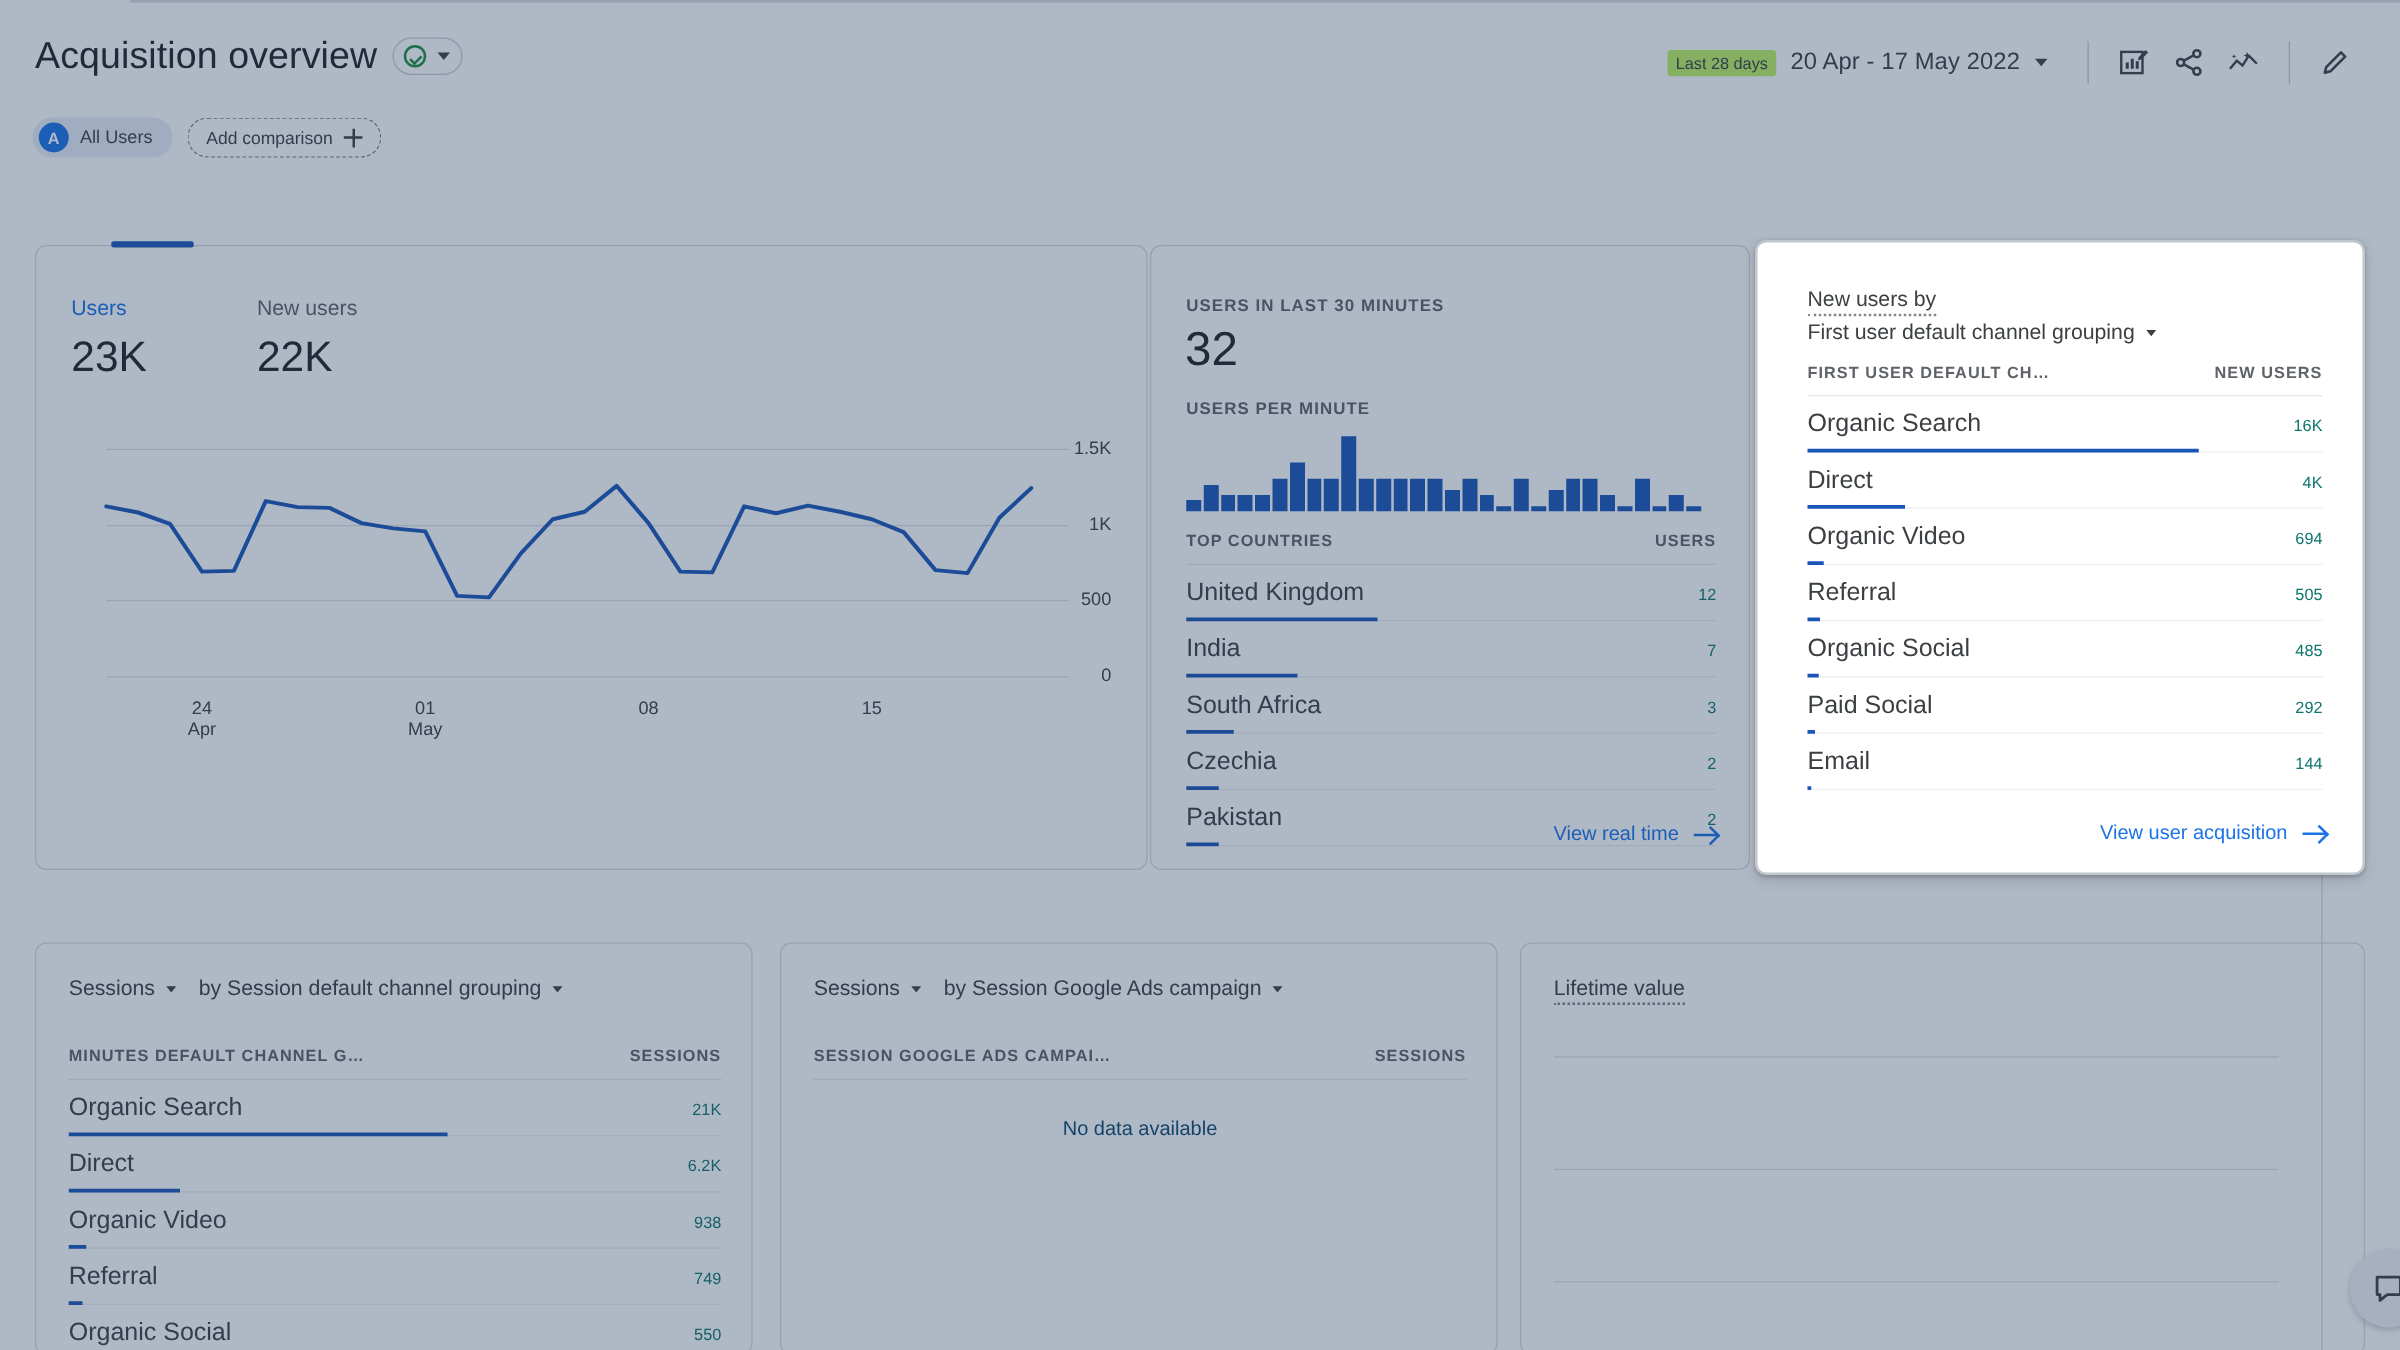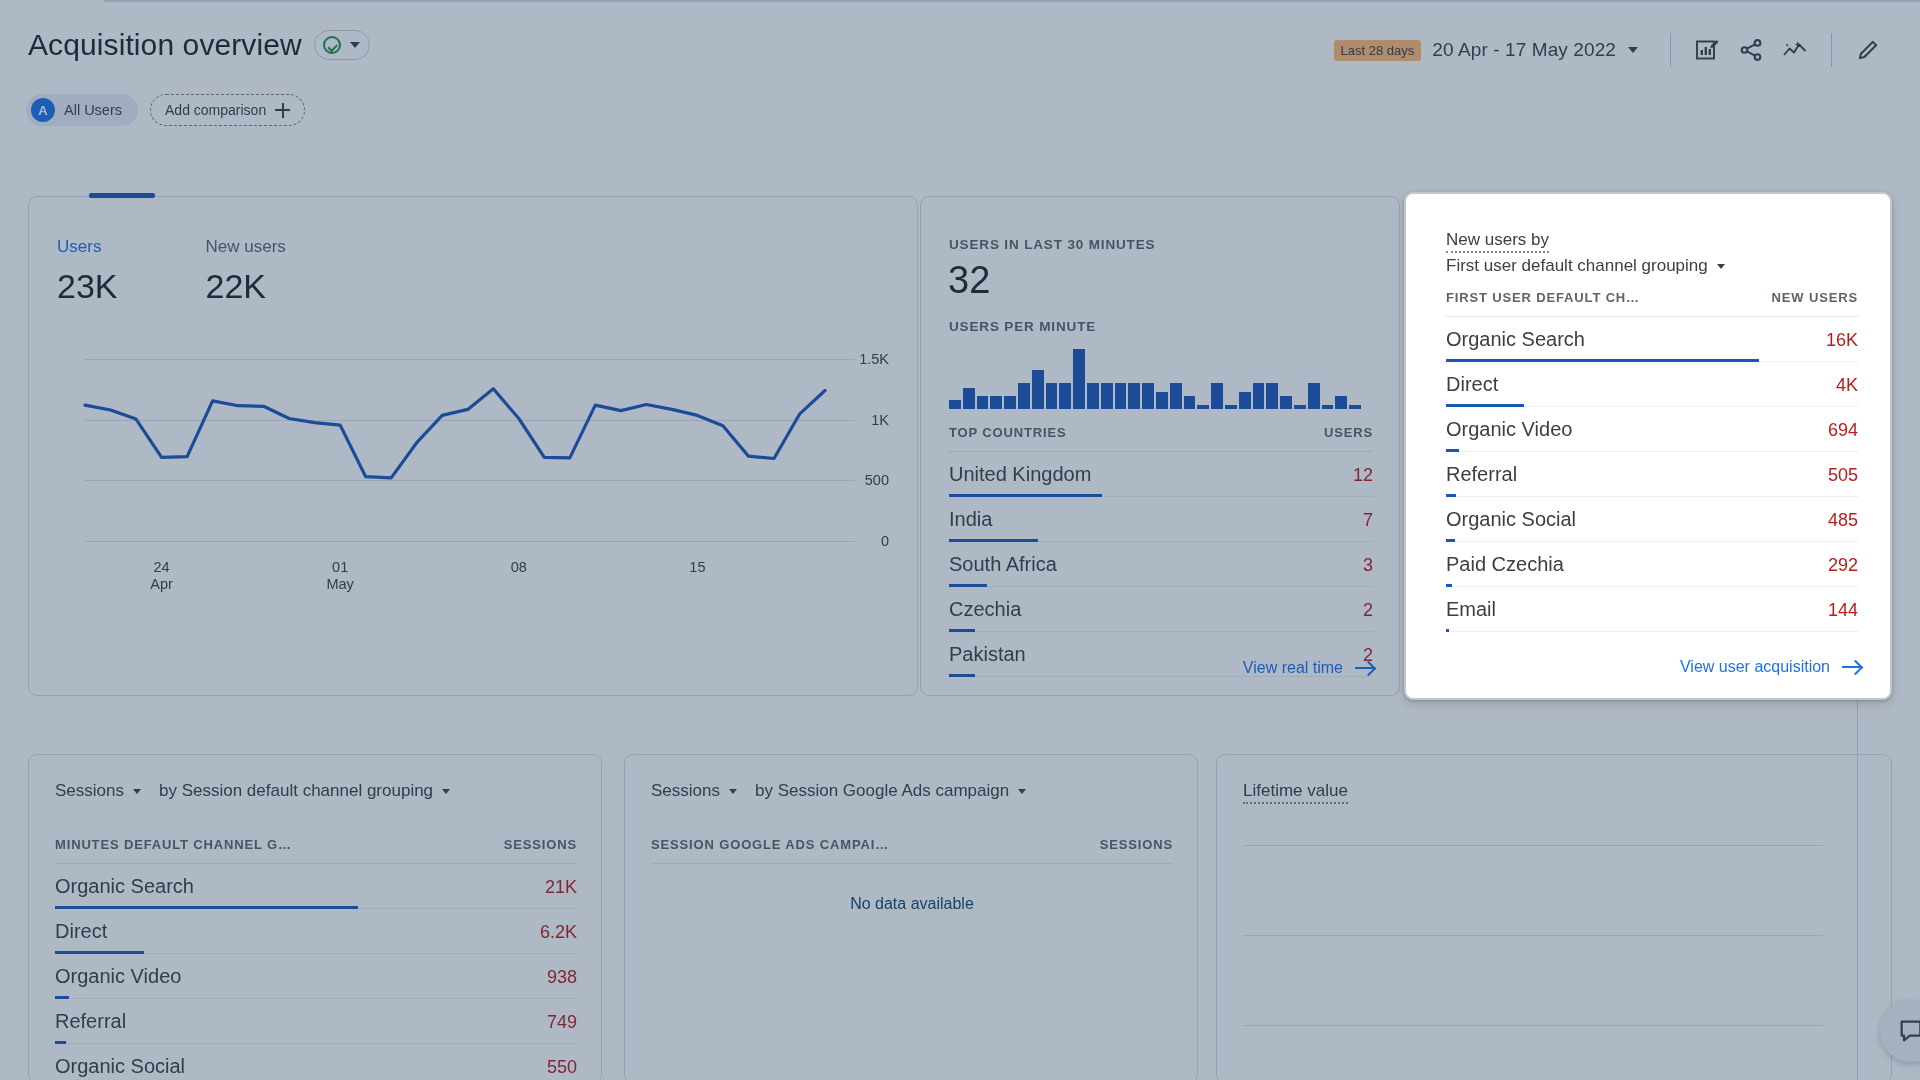--- a/index.html
+++ b/index.html
@@ -91,21 +91,21 @@
   }
   .plus-icon::before { left: 0; top: 6.5px; width: 15px; height: 2px; }
   .plus-icon::after  { left: 6.5px; top: 0; width: 2px; height: 15px; }
 
   
   .toolbar {
     position: absolute; right: 26px; top: 26px;
     display: flex; align-items: center; gap: 0;
   }
   .daterange-badge {
-    font-size: 13px; color: #3c4043; background: #fdba74;
+    font-size: 13px; color: #3c4043; background: #bef264;
     padding: 3px 7px; border-radius: 3px; margin-right: 11px;
   }
   .daterange-text {
     font-size: 19px; color: #3c4043; letter-spacing: 0.1px;
   }
   .daterange-caret { margin-left: 12px; margin-right: 18px; }
   .tb-sep { width: 1px; height: 34px; background: #c4c9d0; margin: 0 14px; }
   .tb-icon {
     width: 44px; height: 44px;
     display: flex; align-items: center; justify-content: center;
@@ -155,21 +155,21 @@
   
   .tbl { position: absolute; }
   .tbl-head {
     display: flex; justify-content: space-between; align-items: baseline;
     font-size: 13px; letter-spacing: 0.85px; color: #5f6368; font-weight: 700;
     padding-bottom: 11px; border-bottom: 1px solid #e4e6e9;
   }
   .tbl-row { position: relative; padding: 11px 0 10px; border-bottom: 1px solid #eceef0; }
   .tbl-row-inner { display: flex; justify-content: space-between; align-items: baseline; }
   .tbl-name { font-size: 20px; color: #3c4043; }
-  .tbl-val  { font-size: 18px; color: #b91c1c; }
+  .tbl-val  { font-size: 13px; color: #0f766e; }
   .tbl-bar {
     position: absolute; left: 0; bottom: -1px; height: 3px; background: #1a56b8;
   }
 
   .card-link {
     position: absolute; right: 24px; bottom: 18px;
     display: flex; align-items: center; gap: 12px;
     font-size: 16px; color: #1a73e8;
   }
   .arrow-right { position: relative; width: 20px; height: 14px; }
@@ -459,21 +459,21 @@
         </div>
         <div class="tbl-row">
           <div class="tbl-row-inner">
             <span class="tbl-name">Organic Social</span>
             <span class="tbl-val">485</span>
           </div>
           <div class="tbl-bar" style="width: 2.28%;"></div>
         </div>
         <div class="tbl-row">
           <div class="tbl-row-inner">
-            <span class="tbl-name">Paid Czechia</span>
+            <span class="tbl-name">Paid Social</span>
             <span class="tbl-val">292</span>
           </div>
           <div class="tbl-bar" style="width: 1.368%;"></div>
         </div>
         <div class="tbl-row">
           <div class="tbl-row-inner">
             <span class="tbl-name">Email</span>
             <span class="tbl-val">144</span>
           </div>
           <div class="tbl-bar" style="width: 0.684%;"></div>

